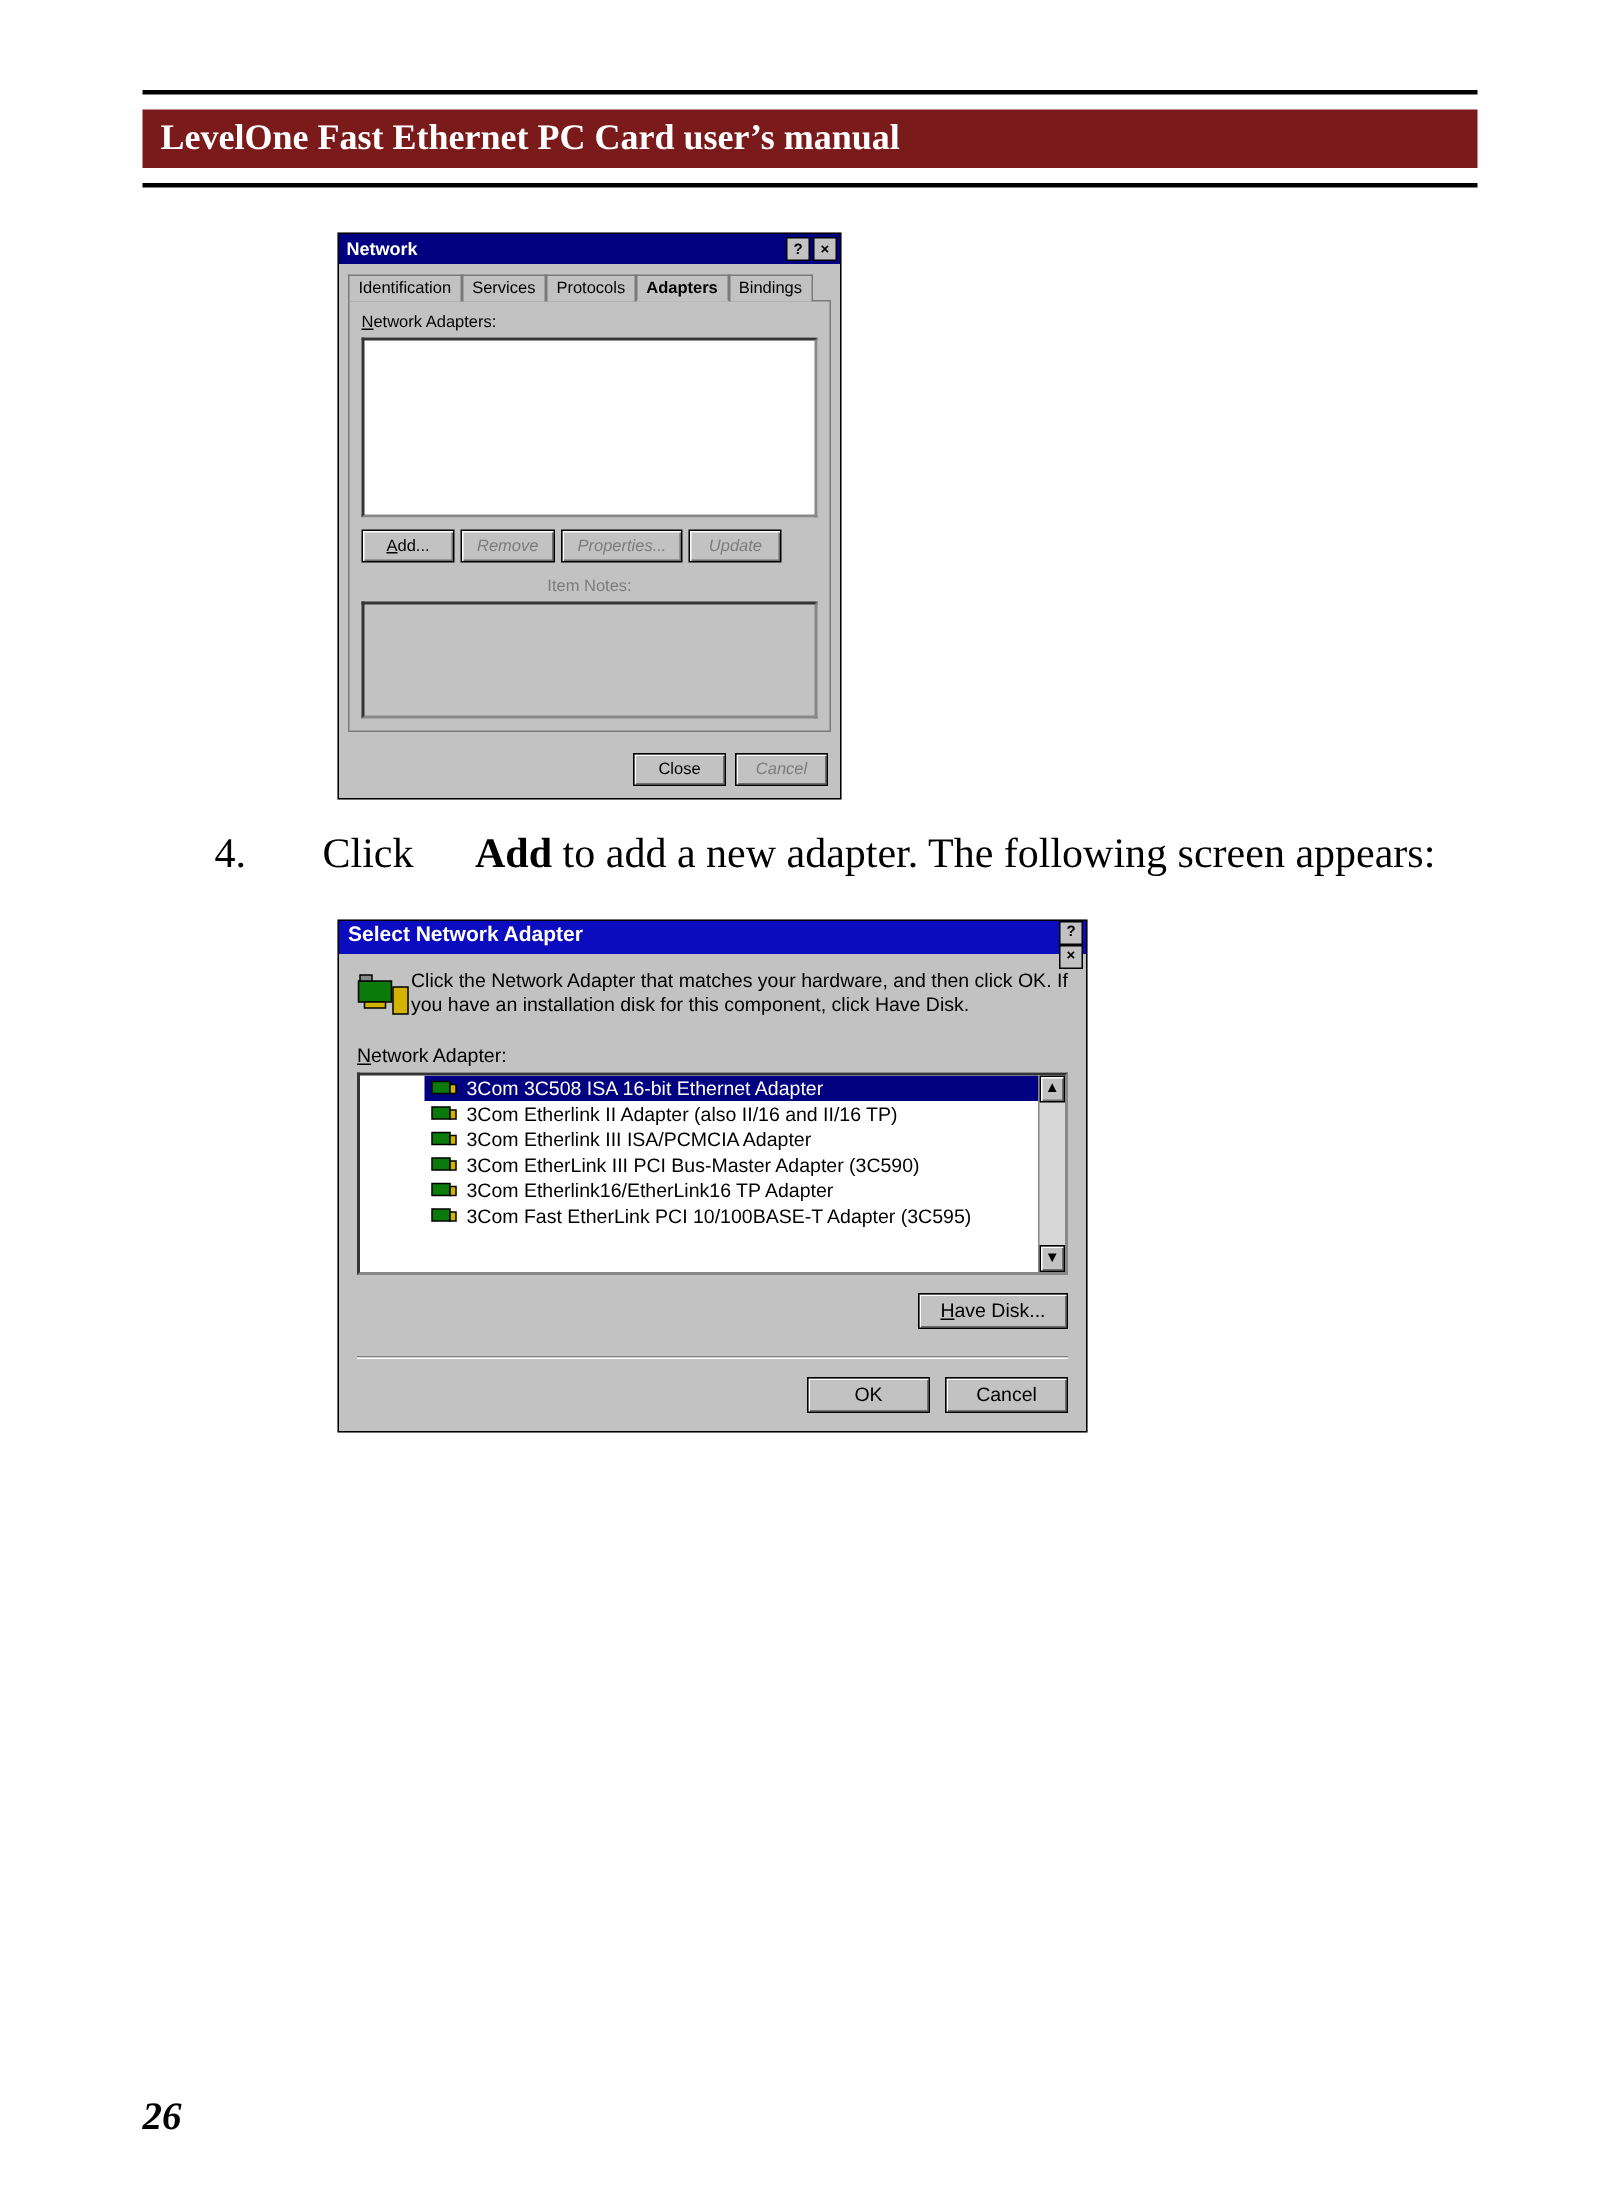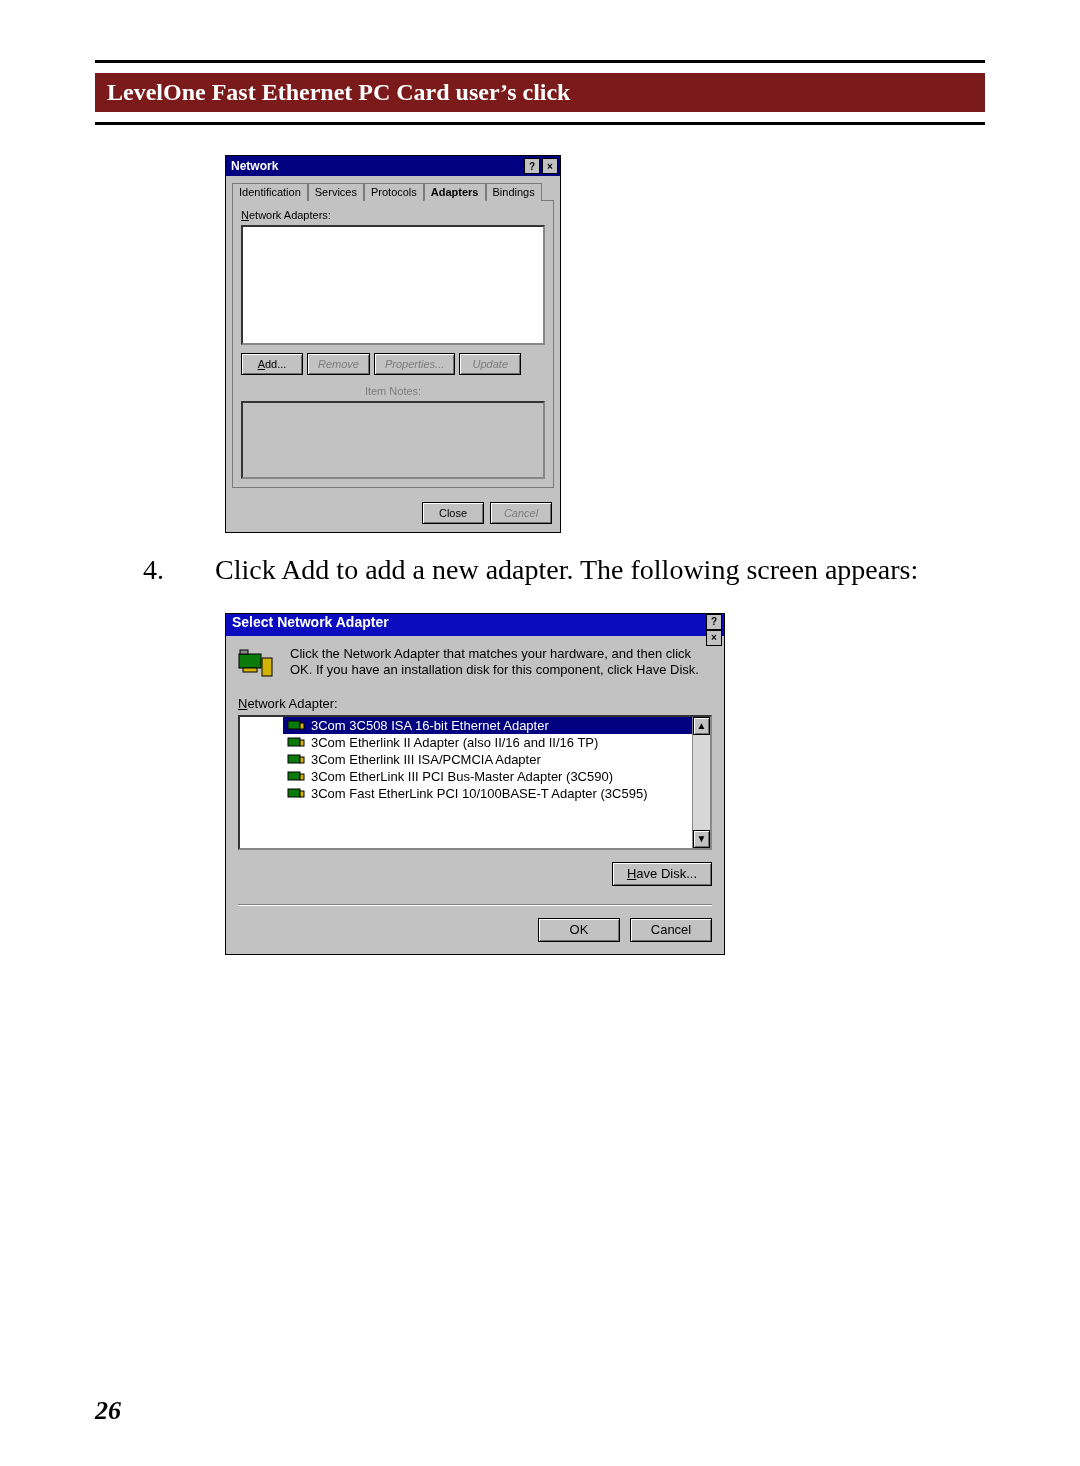--- a/index.html
+++ b/index.html
@@ -3,21 +3,21 @@
 <meta charset="utf-8">
 <style>
   * { box-sizing: border-box; margin: 0; padding: 0; }
   html, body { width: 1080px; height: 1466px; background: #ffffff; font-family: "Times New Roman", Times, serif; color: #000; }
   .page { position: relative; width: 1080px; height: 1466px; padding: 60px 95px 40px 95px; }
   .rule { height: 3px; background: #000; width: 100%; }
   .title-band { background: #7a1a1a; color: #fff; font-weight: bold; font-family: "Times New Roman", Times, serif; font-size: 24px; padding: 6px 12px; margin-top: 10px; margin-bottom: 10px; }
   .content { padding-top: 30px; }
   .step { font-size: 28px; line-height: 1.35; margin: 18px 0 24px 0; padding-left: 120px; text-indent: -36px; }
   .step .num { display: inline-block; width: 36px; }
-  .step .bold { font-weight: normal; }
+  .step .bold { font-weight: bold; margin-left: 34px; }
   .page-num { position: absolute; left: 95px; bottom: 40px; font-style: italic; font-weight: bold; font-size: 26px; }
   
   .dlg1 { width: 336px; margin-left: 130px; border: 1px solid #000; background: #c2c2c2; font-family: "MS Sans Serif", Tahoma, Arial, sans-serif; font-size: 12px; color: #000; }
   .dlg1 .titlebar { display:flex; align-items:center; justify-content:space-between; height:20px; background:#000080; color:#fff; font-weight:bold; padding:0 2px 0 5px; font-size:12px; }
   .dlg1 .titlebar .tbtns { display:flex; gap:2px; }
   .tbtns .tbtn { width:16px; height:16px; background:#c2c2c2; border:1px solid #000; display:flex; align-items:center; justify-content:center; font-size:10px; color:#000; font-weight:bold; }
   .dlg1 .tabs { display:flex; gap:0; margin:6px 6px 0 6px; }
   .dlg1 .tab { padding:2px 6px; border:1px solid #7a7a7a; border-bottom:none; background:#c2c2c2; font-size:11px; position:relative; top:1px; }
   .dlg1 .tab.active { background:#c2c2c2; border-bottom:1px solid #c2c2c2; z-index:2;font-weight:bold; }
   .dlg1 .panel { margin:0 6px 6px 6px; border:1px solid #7a7a7a; padding:8px; background:#c2c2c2; }
@@ -26,21 +26,21 @@
   .dlg1 .btnrow { display:flex; gap:4px; margin-top:8px; }
   .winbtn { height:22px; padding:0 10px; background:#c2c2c2; border:1px solid #000; box-shadow: inset 1px 1px 0 #fff, inset -1px -1px 0 #6e6e6e; font-size:11px; text-align:center; display:flex; align-items:center; justify-content:center; min-width:62px; }
   .winbtn.disabled { color:#7c7c7c;font-style:italic; }
   .dlg1 .itemlbl { font-size:11px; color:#7c7c7c; margin-top:10px;text-align:center; }
   .dlg1 .descbox { width:100%; height:78px; background:#c2c2c2; border:2px inset #888; margin-top:4px; }
   .dlg1 .footer { display:flex; justify-content:flex-end; gap:6px; padding:8px; }
   
   .dlg2 { width:500px; margin-left:130px; border:1px solid #000; background:#c2c2c2; font-family: "MS Sans Serif", Tahoma, Arial, sans-serif; font-size:13px; color:#000; }
   .dlg2 .titlebar { display:flex; align-items:flex-start; justify-content:space-between; height:22px; background:#0b0bbf; color:#fff; font-weight:bold; padding:0 2px 0 6px; font-size:14px; }
   .dlg2 .body { padding:10px 12px 12px 12px; }
-  .dlg2 .toprow { display:flex; gap:16px; align-items:flex-start; }
+  .dlg2 .toprow { display:flex; gap:0; align-items:flex-start; }
   .dlg2 .icon { width:36px; height:36px; flex:0 0 36px; display:flex; align-items:center; justify-content:center; }
   .dlg2 .instr { font-size:13px; line-height:1.25; }
   .dlg2 .lbl2 { margin-top:14px; font-size:13px; }
   .dlg2 .list { margin-top:4px; border:2px inset #888; background:#fff; height:135px; display:flex; }
   .dlg2 .list .items { flex:1; overflow:hidden;padding-left:43px; }
   .dlg2 .list .row { display:flex; align-items:center; gap:6px; padding:1px 4px; font-size:13px; white-space:nowrap; }
   .dlg2 .list .row.sel { background:#000080; color:#fff; }
   .dlg2 .list .row .ricon { width:18px; height:14px; display:inline-flex; align-items:center; justify-content:center; }
   .dlg2 .scroll { width:18px; background:#d7d7d7; border-left:1px solid #888; display:flex; flex-direction:column; justify-content:space-between; }
   .dlg2 .scroll .sbtn { height:18px; background:#c2c2c2; border:1px solid #000; box-shadow: inset 1px 1px 0 #fff, inset -1px -1px 0 #6e6e6e; display:flex; align-items:center; justify-content:center; font-size:10px; }
@@ -49,21 +49,21 @@
   .dlg2 .footer { display:flex; justify-content:flex-end; gap:10px; margin-top:12px; }
   .winbtn2 { height:24px; padding:0 14px; min-width:82px; background:#c2c2c2; border:1px solid #000; box-shadow: inset 1px 1px 0 #fff, inset -1px -1px 0 #6e6e6e; font-size:13px; display:flex; align-items:center; justify-content:center; }
   .und { text-decoration: underline; }
   svg { display:block; }
 </style>
 </head>
 <body>
 
 <div class="page">
   <div class="rule"></div>
-  <div class="title-band">LevelOne Fast Ethernet PC Card user’s click</div>
+  <div class="title-band">LevelOne Fast Ethernet PC Card user’s manual</div>
   <div class="rule"></div>
 
   <div class="content">
 
     <div class="dlg1">
       <div class="titlebar">
         <span>Network</span>
         <div class="tbtns">
           <div class="tbtn">?</div>
           <div class="tbtn">×</div>
@@ -157,20 +157,29 @@
                 </span>
               <span>3Com EtherLink III PCI Bus-Master Adapter (3C590)</span>
             </div>
             <div class="row">
               <span class="ricon">
                   <svg width="18" height="14">
                     <rect x="1" y="3" width="12" height="8" fill="#0a7a0a" stroke="#000"></rect>
                     <rect x="13" y="5" width="4" height="6" fill="#d4b200" stroke="#000"></rect>
                   </svg>
                 </span>
+              <span>3Com Etherlink16/EtherLink16 TP Adapter</span>
+            </div>
+            <div class="row">
+              <span class="ricon">
+                  <svg width="18" height="14">
+                    <rect x="1" y="3" width="12" height="8" fill="#0a7a0a" stroke="#000"></rect>
+                    <rect x="13" y="5" width="4" height="6" fill="#d4b200" stroke="#000"></rect>
+                  </svg>
+                </span>
               <span>3Com Fast EtherLink PCI 10/100BASE-T Adapter (3C595)</span>
             </div>
           </div>
           <div class="scroll">
             <div class="sbtn">▲</div>
             <div class="sbtn">▼</div>
           </div>
         </div>
         <div class="havediskrow">
           <div class="winbtn2"><span class="und">H</span>ave Disk...</div>

